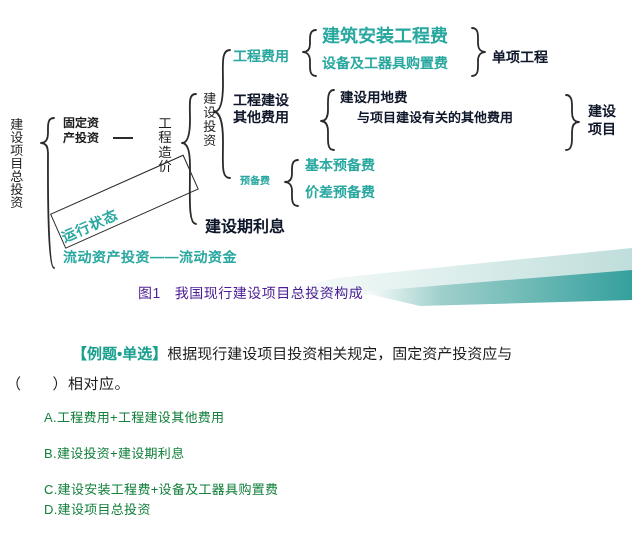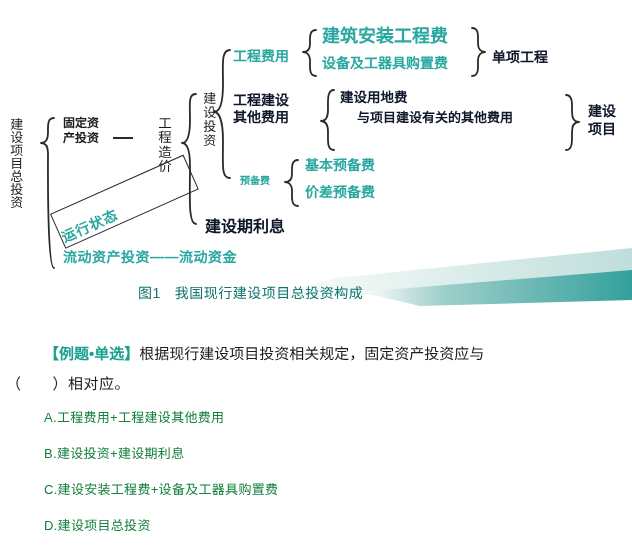--- a/index.html
+++ b/index.html
@@ -132,21 +132,21 @@
   #n-jiacha      { left: 305px; top: 184px; font-size: 14px; }
 
   #n-lixi        { left: 205px; top: 218px; font-size: 16px; }
   #n-liudong     { left: 63px;  top: 249px; font-size: 14px; letter-spacing: 0.5px; text-align: right; }
 
   
   #caption {
     position: absolute;
     left: 138px; top: 282px;
     font-size: 14px;
-    color: #0f766e;
+    color: #4c1d95;
     letter-spacing: 0.5px;
   }
   #caption .gap { display: inline-block; width: 14px; }
 
   
   #question {
     position: absolute;
     left: 0; top: 336px;
     width: 632px;
     font-size: 15px;
@@ -156,39 +156,40 @@
   #q-line1 {
     position: absolute;
     left: 44px; top: 6px;
     width: 590px;
     white-space: nowrap;
   }
   #q-tag {
     font-weight: bold;
     color: #1aa08f;
     letter-spacing: 0px;
+    margin-left: 28px;
   }
   #q-line2 {
     position: absolute;
     left: 6px; top: 36px;
     letter-spacing: 0.5px;
   }
 
   .option {
     position: absolute;
     left: 44px;
     font-size: 13px;
     color: #15803d;
     white-space: nowrap;
     letter-spacing: 0.3px;
   }
   #opt-0 { top: 72px; }
   #opt-1 { top: 108px; }
   #opt-2 { top: 144px; }
-  #opt-3 { top: 180px; }
+  #opt-3 { top: 164px; }
 </style>
 </head>
 <body>
 
 <div id="diagram">
 
   <svg id="swoosh" viewBox="0 0 632 64" preserveAspectRatio="none">
     <defs>
       <linearGradient id="gradLight" x1="0" y1="0" x2="1" y2="0">
         <stop offset="0%" stop-color="#ffffff"></stop>

